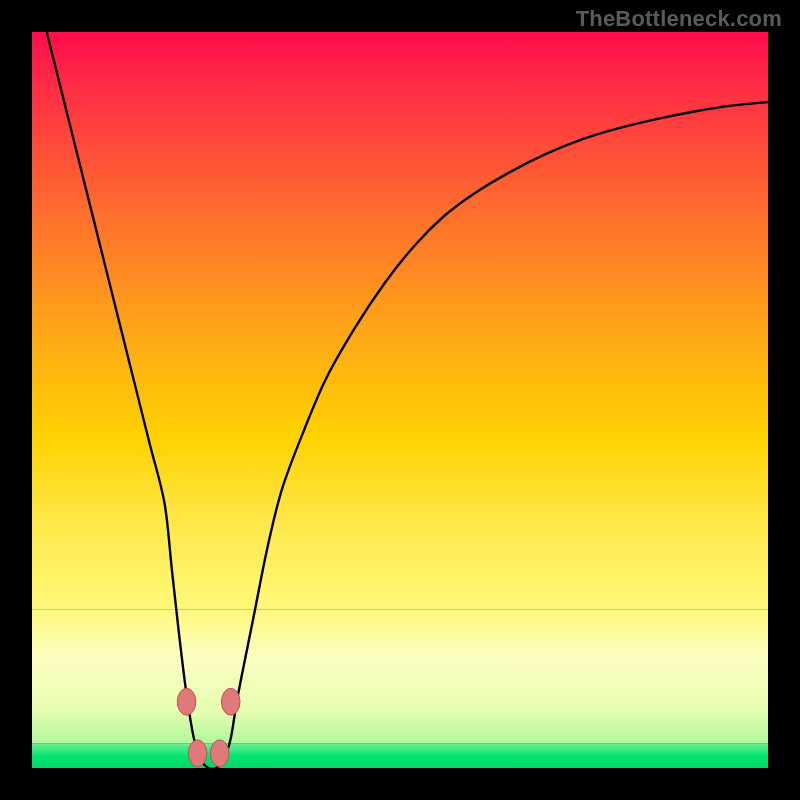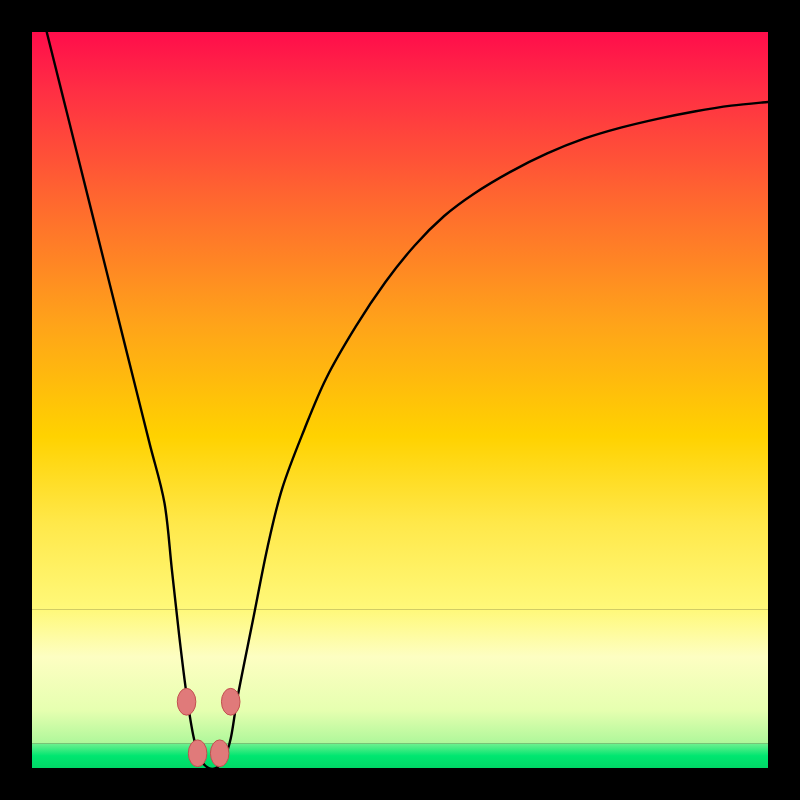--- a/index.html
+++ b/index.html
@@ -32,20 +32,21 @@
     top: 0; left: 0;
     width: 736px;
     height: 736px;
     display: block;
   }
 </style>
 </head>
 <body>
 
 <div class="frame">
+  <div class="watermark">TheBottleneck.com</div>
 
   <div class="plot">
     <svg id="bg-svg" viewBox="0 0 736 736" preserveAspectRatio="none">
         <defs>
           <linearGradient id="g1" x1="0" y1="0" x2="0" y2="1">
             <stop offset="0%" stop-color="#ff0d4b"></stop>
             <stop offset="10%" stop-color="#ff2e44"></stop>
             <stop offset="30%" stop-color="#ff6a2e"></stop>
             <stop offset="50%" stop-color="#ffa21a"></stop>
             <stop offset="70%" stop-color="#ffd200"></stop>

